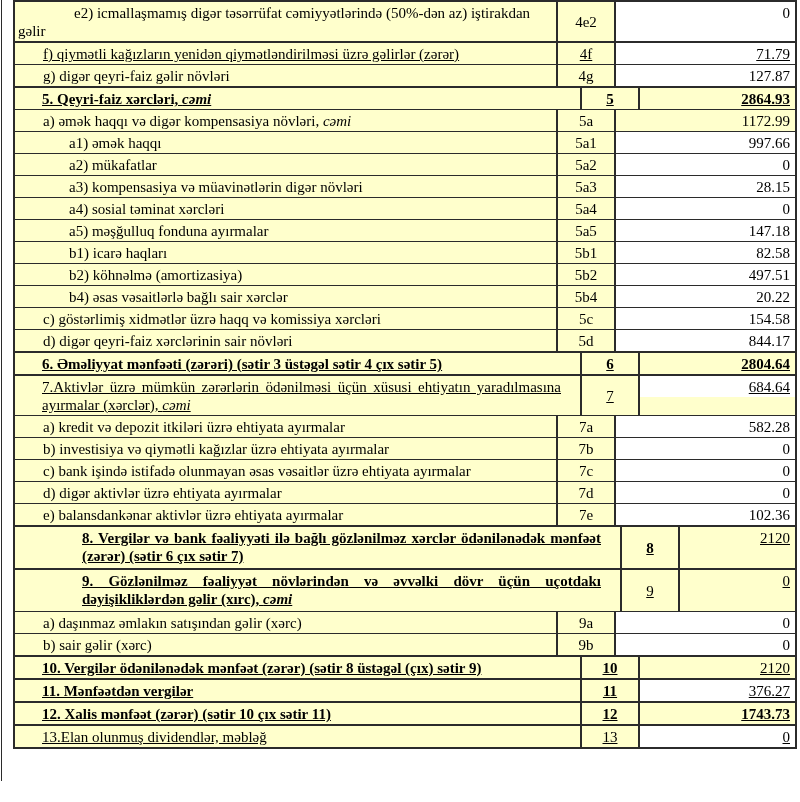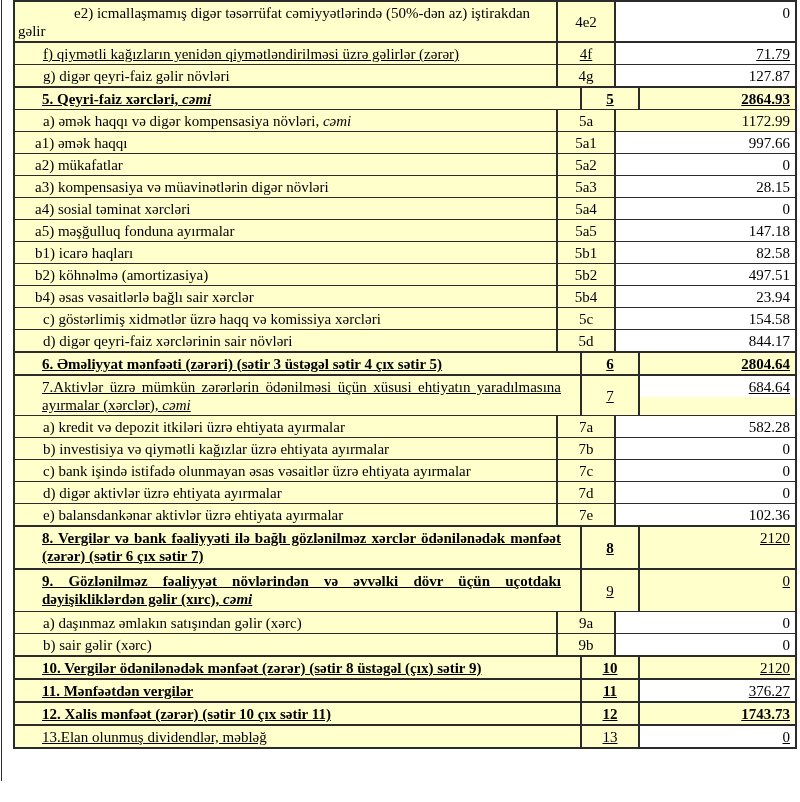--- a/index.html
+++ b/index.html
@@ -10,27 +10,27 @@
   html,body{background:#ffffff;}
   body{font-family:"Liberation Serif","DejaVu Serif",serif;color:#000;}
   .page{position:relative;width:800px;height:802px;background:#fff;overflow:hidden;}
   .page-edge-line{position:absolute;left:1px;top:0;width:1px;height:781px;background:var(--bc);}
   .report-table{position:absolute;left:13px;top:0;width:784px;border:2px solid var(--bc);background:var(--yellow);}
   .row{display:flex;border-top:1px solid var(--bc);}
   .row.thick{border-top:2px solid var(--bc);text-decoration:underline;}
   .row.first{border-top:none;}
   .size-s{min-height:22px;}
   .size-m{min-height:38px;}
-  .size-l{min-height:43px;}
+  .size-l{min-height:43px;padding-left:40px;}
   .cell{font-size:15px;line-height:18px;}
   .cell.label{width:526px;background:var(--yellow);padding-top:2px;padding-bottom:1px;padding-right:4px;}
   .size-m .cell.label,.size-l .cell.label{padding-top:2px;}
   .cell.label.indent-0{padding-left:3px;margin-left:24px;}
   .cell.label.indent-1{padding-left:28px;}
-  .cell.label.indent-2{padding-left:20px;}
+  .cell.label.indent-2{padding-left:54px;}
   .cell.label.justify{text-align:justify;}
   .cell.label.hanging{padding-left:3px;text-indent:56px;}
   .cell.label.b{font-weight:bold;}
   .it{font-style:italic;}
   .cell.code{width:60px;background:var(--yellow);border-left:2px solid var(--bc);border-right:2px solid var(--bc);
              display:flex;align-items:center;justify-content:center;text-align:center;margin-left:15px;}
   .cell.code.b{font-weight:bold;}
   .cell.value{flex:1;text-align:right;padding:2px 5px 0 2px;}
   .cell.value.b{font-weight:bold;text-align:right;}
   .vbg-white{background:#ffffff;}
@@ -99,21 +99,21 @@
         <div class="cell value vbg-white">82.58</div>
       </div>
       <div class="row size-s">
         <div class="cell label indent-2"><span>b2) köhnəlmə (amortizasiya)</span></div>
         <div class="cell code">5b2</div>
         <div class="cell value vbg-white">497.51</div>
       </div>
       <div class="row size-s">
         <div class="cell label indent-2"><span>b4) əsas vəsaitlərlə bağlı sair xərclər</span></div>
         <div class="cell code">5b4</div>
-        <div class="cell value vbg-white">23.94</div>
+        <div class="cell value vbg-white">20.22</div>
       </div>
       <div class="row size-s">
         <div class="cell label indent-1"><span>c) göstərlimiş xidmətlər üzrə haqq və komissiya xərcləri</span></div>
         <div class="cell code">5c</div>
         <div class="cell value vbg-white">154.58</div>
       </div>
       <div class="row size-s">
         <div class="cell label indent-1"><span>d) digər qeyri-faiz xərclərinin sair növləri</span></div>
         <div class="cell code">5d</div>
         <div class="cell value vbg-white">844.17</div>

